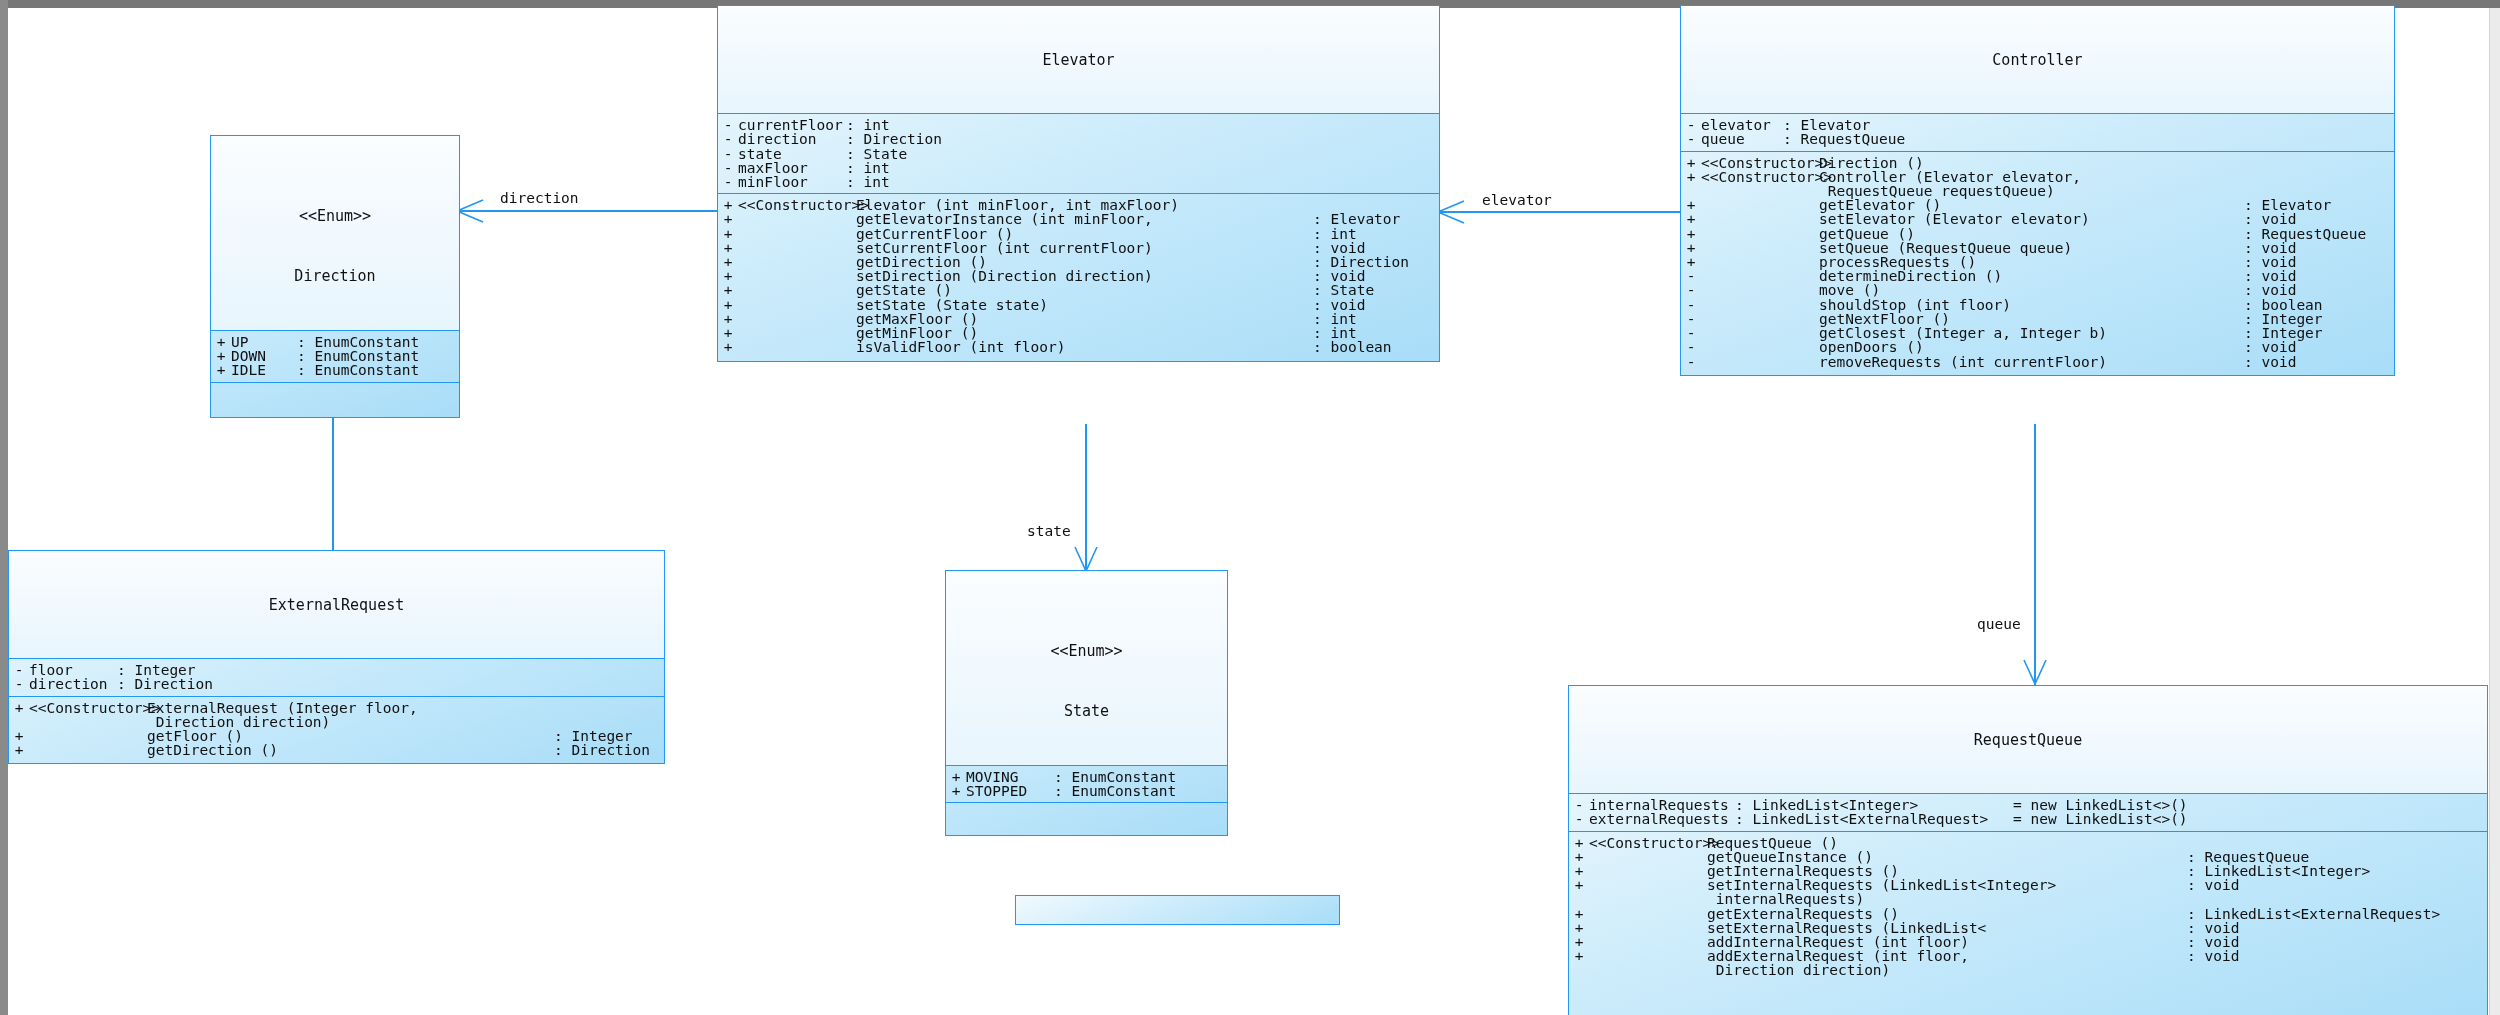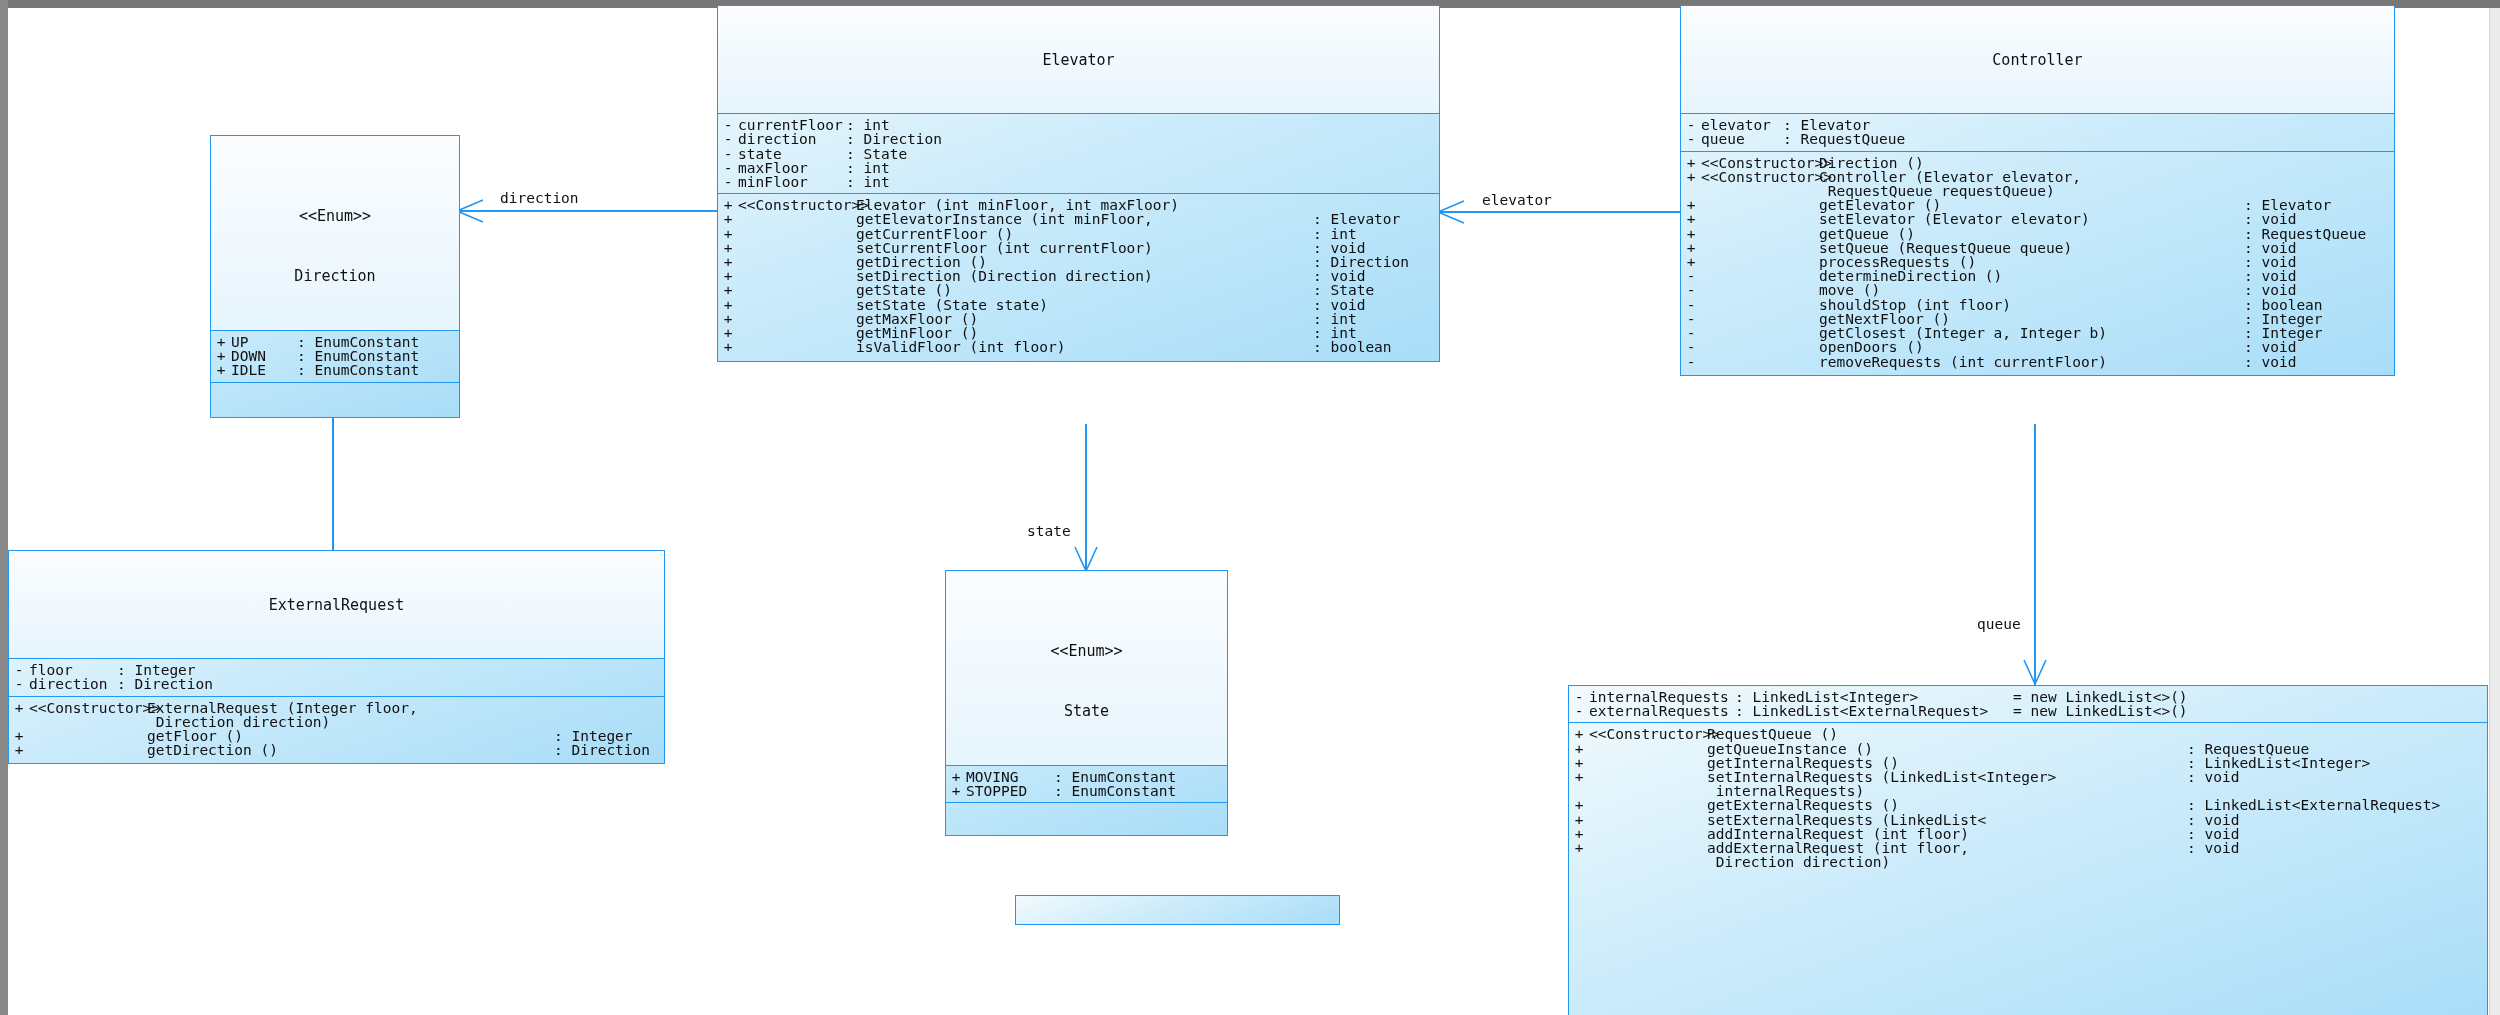--- a/index.html
+++ b/index.html
@@ -450,20 +450,23 @@
     </div>
     <div class="uml-section empty" style="min-height:28px;"></div>
   </div>
 
   <div class="uml-box" style="left:1015px; top:895px; width:325px;">
     <div class="uml-section empty" style="min-height:24px;"></div>
 
   </div>
 
   <div class="uml-box" style="left:1568px; top:685px; width:920px; height:340px;">
+    <div class="uml-title">
+      <span class="cname">RequestQueue</span>
+    </div>
     <div class="uml-section" style="padding:4px 0;">
       <div class="member attr">
         <span class="vis">-</span>
         <span class="aname" style="width:146px">internalRequests</span>
         <span class="atype" style="width:272px">: LinkedList&lt;Integer&gt;</span>
         <span class="init">= new LinkedList&lt;&gt;()</span>
       </div>
       <div class="member attr">
         <span class="vis">-</span>
         <span class="aname" style="width:146px">externalRequests</span>

